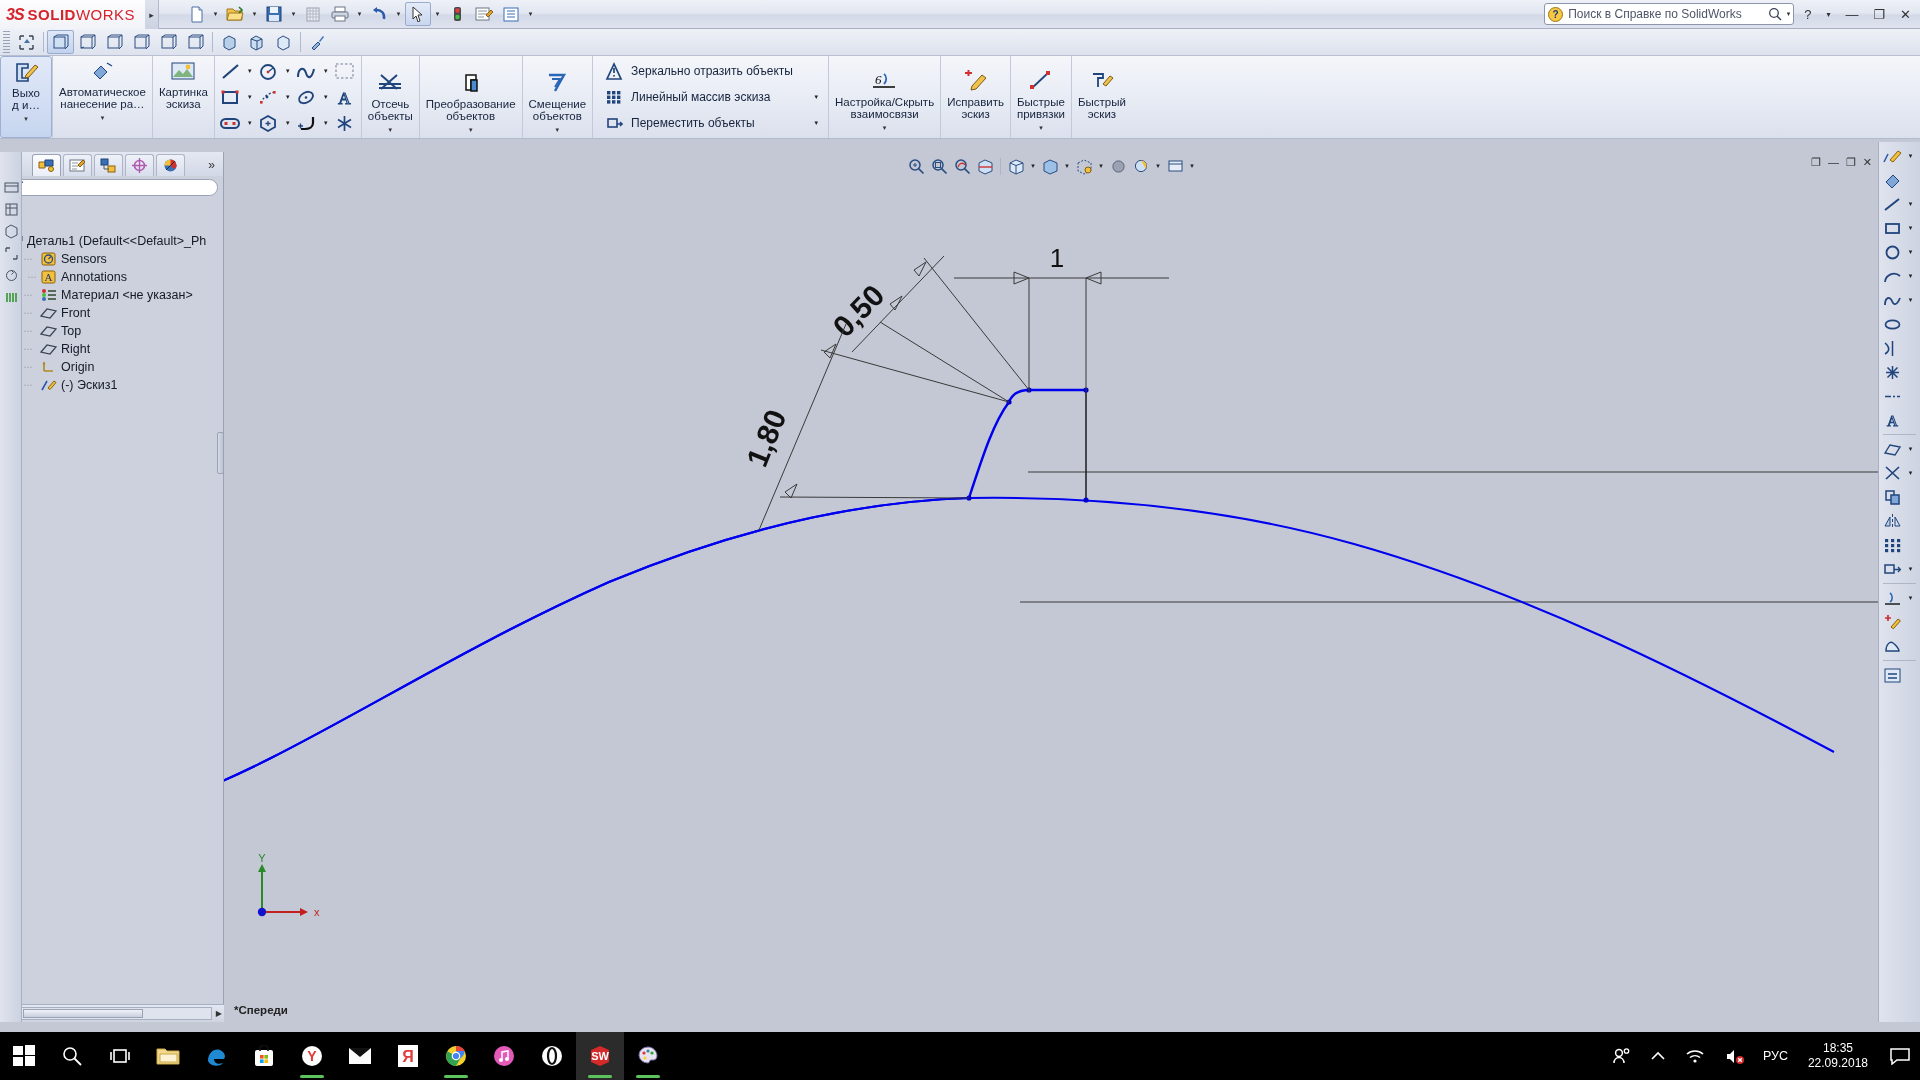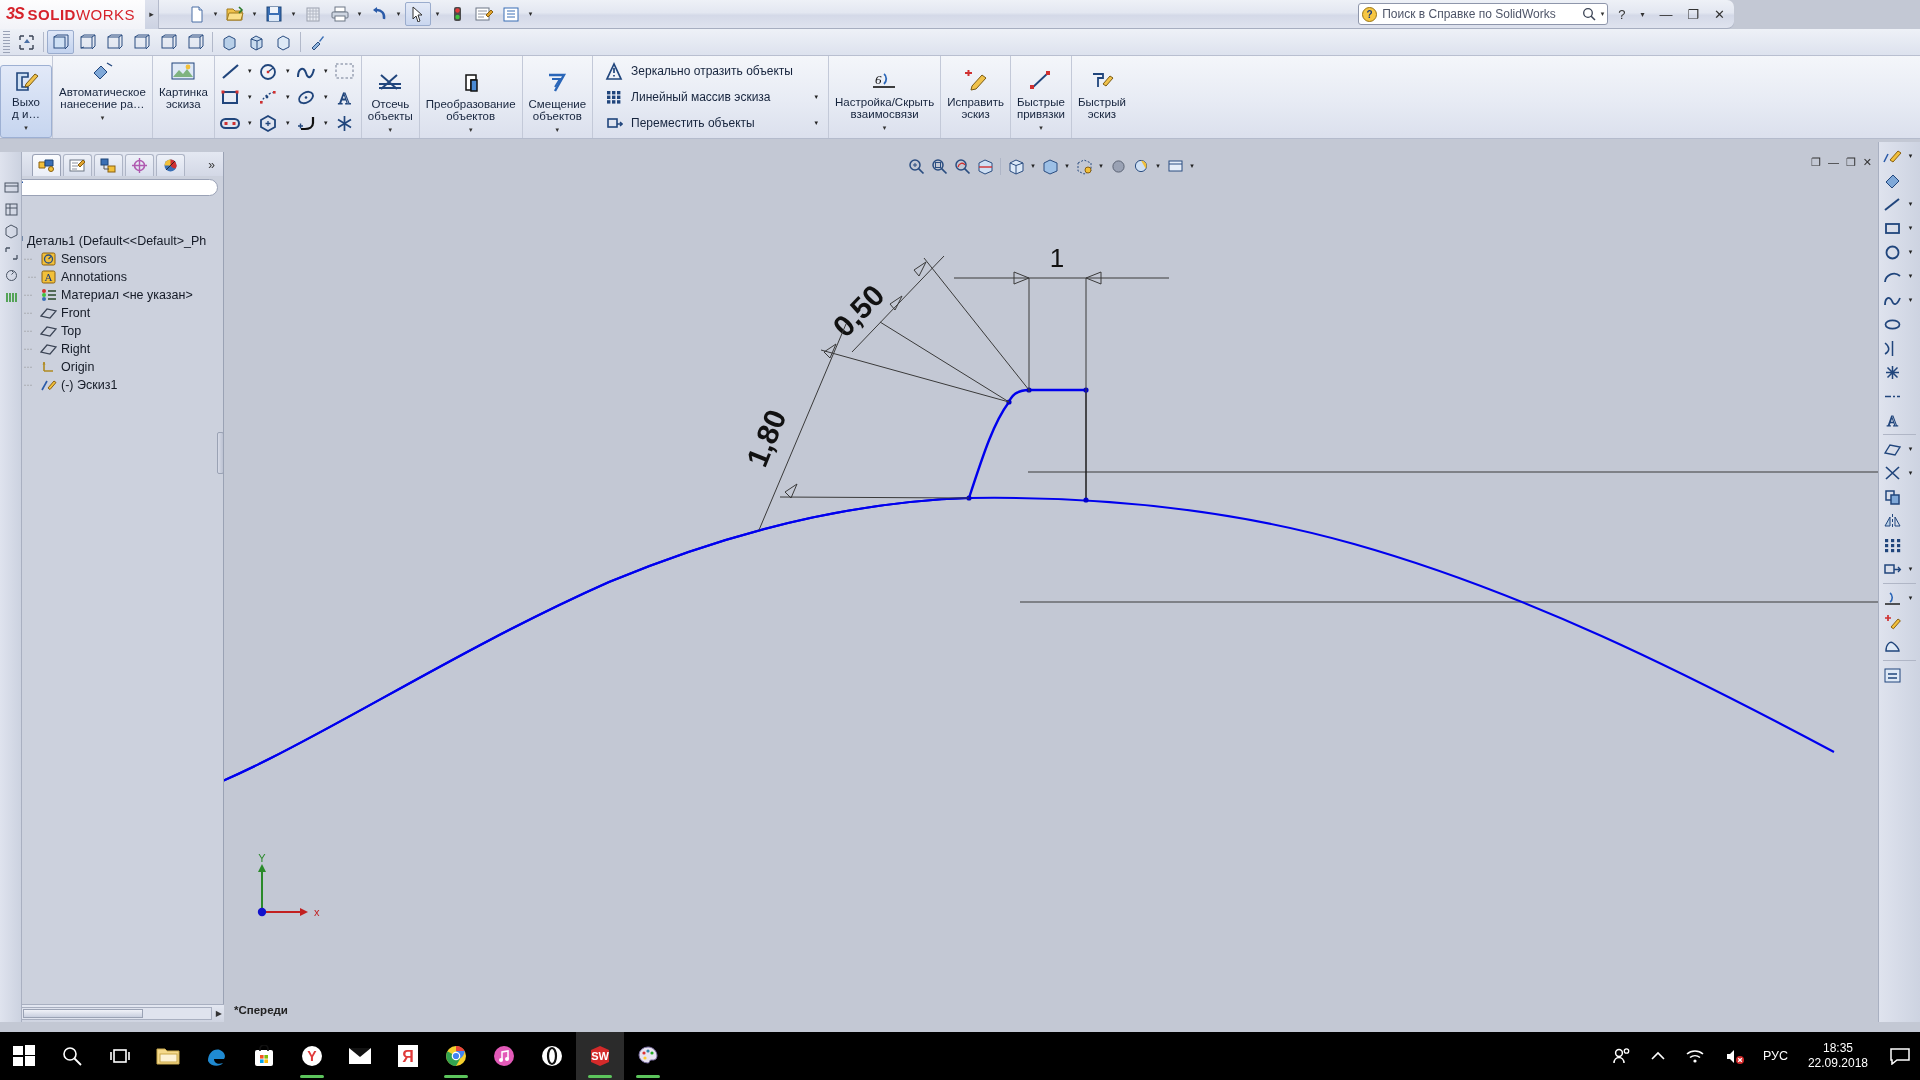--- a/index.html
+++ b/index.html
@@ -6,24 +6,24 @@
   html,body {
     width:1920px; height:1080px; overflow:hidden;
     font-family:"Liberation Sans", sans-serif;
     background:#c3c8d4;
     -webkit-font-smoothing:antialiased;
   }
   .app { position:relative; width:1920px; height:1080px; }
 
   
   .titlebar{
-    position:absolute; left:0; top:0; width:1734px; height:29px;
+    position:absolute; left:0; top:0; width:1920px; height:29px;
     background:linear-gradient(to bottom,#eef1f7 0%,#e3e7f1 45%,#d4d9e8 55%,#dfe3ee 100%);
     border-bottom:1px solid #a7aec0;
-    display:flex; align-items:center;border-radius:7px;
+    display:flex; 
   }
   .sw-logo{ display:flex; align-items:center; padding:0 10px 0 6px; height:29px;
     background:linear-gradient(to bottom,#fdfdfe,#f2f3f8); }
   .sw-logo .mark{ color:#d6222b; font-weight:bold; font-size:16px; font-style:italic; letter-spacing:-1px;}
   .sw-logo .word{ color:#d6222b; font-weight:bold; font-size:15px; letter-spacing:0.5px; margin-left:4px;}
   .sw-logo .word .light{ color:#d6222b; font-weight:normal; }
   .tb-arrow{ width:14px; height:29px; display:flex; align-items:center; justify-content:center;
     font-size:9px; color:#333; background:linear-gradient(to bottom,#dfe3ee,#ccd2e2); border-right:1px solid #b4bacb;}
   .qa{ display:flex; align-items:center; gap:1px; padding-left:24px; }
   .qbtn{ width:26px; height:24px; display:flex; align-items:center; justify-content:center;
@@ -59,21 +59,21 @@
     background:linear-gradient(to bottom,#f4f6fa 0%,#e7ebf4 55%,#dbe0ed 100%);
     border-bottom:1px solid #b4bbcc;
     display:flex; align-items:stretch; overflow:hidden;
   }
   .rgroup{ display:flex; align-items:stretch; border-right:1px solid #c3c9d8; }
   .rbig{
     width:auto; min-width:52px; padding:2px 6px; display:flex; flex-direction:column;
     align-items:center; justify-content:flex-start; text-align:center;
     font-size:11.5px; color:#16243d; line-height:12px; position:relative;
   }
-  .rbig.active{ background:linear-gradient(to bottom,#e2e9f8,#c6d5ef); border:1px solid #9db0d3; border-radius:3px;margin-top:9px;}
+  .rbig.active{ background:linear-gradient(to bottom,#e2e9f8,#c6d5ef); border:1px solid #9db0d3; border-radius:3px;}
   .rbig .ic{ height:26px; display:flex; align-items:center; justify-content:center; margin-bottom:2px;}
   .rbig .lbl{ max-width:118px; }
   .rcaret{ font-size:7px; color:#333; margin-top:2px; }
   .rsmallgrid{ display:flex; flex-direction:column; justify-content:center; padding:1px 3px;}
   .rrow{ display:flex; align-items:center; height:26px; }
   .ritem{ width:26px; height:24px; display:flex; align-items:center; justify-content:center; }
   .rdd{ width:12px; height:24px; display:flex; align-items:center; justify-content:center; font-size:7px; color:#222;}
   .rtextrow{ display:flex; align-items:center; gap:6px; height:26px; padding:0 4px; font-size:12px; color:#16243d;}
   .rtextrow .tic{ width:22px; display:flex; align-items:center; justify-content:center; }
 

